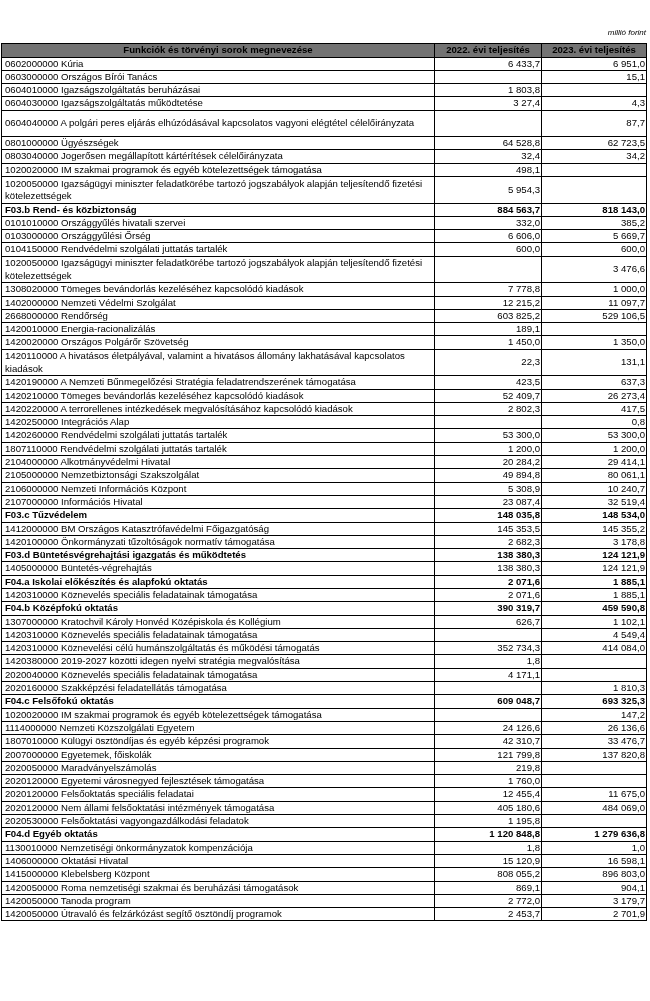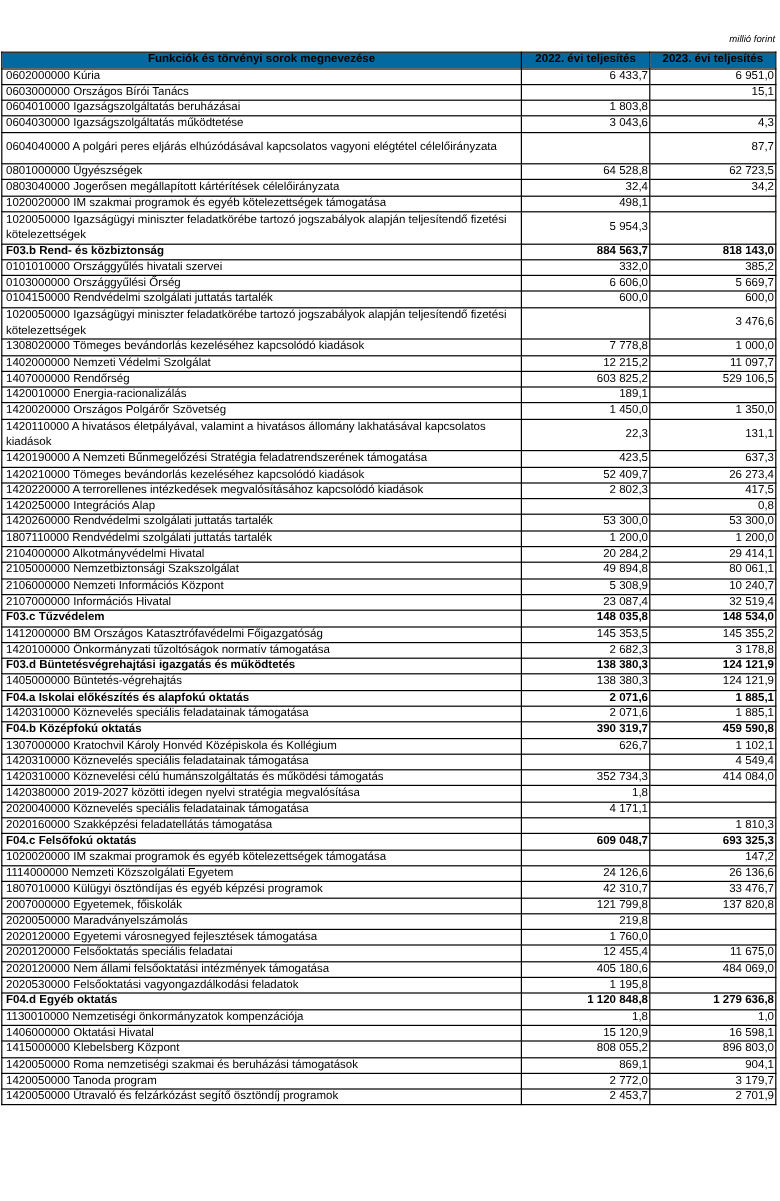--- a/index.html
+++ b/index.html
@@ -1,20 +1,20 @@
 <!DOCTYPE html>
 <html><head>
 <meta charset="utf-8">
 <style>
   html, body { margin: 0; padding: 0; background: #ffffff; }
   body { width: 650px; height: 1001px; overflow: hidden; font-family: "Liberation Sans", sans-serif; color: #000; }
   .unit { position: absolute; top: 28px; right: 4px; font-size: 8px; font-style: italic; padding-left: 45px; }
   table.budget { position: absolute; top: 43px; left: 1px; width: 645px; border-collapse: collapse; table-layout: fixed; font-size: 9.6px; }
   table.budget th, table.budget td { border: 1px solid #000; padding: 0 2px; height: 12.3px; line-height: 12.3px; white-space: nowrap; overflow: hidden; }
-  table.budget th { background: #0369a1; font-weight: bold; text-align: center; height: 12.5px; border-top: 1.5px solid #000; border-bottom: 1.5px solid #000; }
+  table.budget th { background: #737373; font-weight: bold; text-align: center; height: 12.5px; border-top: 1.5px solid #000; border-bottom: 1.5px solid #000; }
   table.budget td.name { padding-left: 3px; }
   table.budget td.num { text-align: right; padding-right: 1px; }
   table.budget tr.wrap td { height: 25.5px; line-height: 12.3px; }
   table.budget tr.wrap td.name { white-space: normal; }
   table.budget tr.total td { font-weight: bold; }
   col.c-name { width: 433px; }
   col.c-y22 { width: 107px; }
   col.c-y23 { width: 105px; }
 </style>
 </head>
@@ -46,21 +46,21 @@
         <td class="num"></td>
         <td class="num">15,1</td>
       </tr>
       <tr>
         <td class="name">0604010000 Igazságszolgáltatás beruházásai</td>
         <td class="num">1 803,8</td>
         <td class="num"></td>
       </tr>
       <tr>
         <td class="name">0604030000 Igazságszolgáltatás működtetése</td>
-        <td class="num">3 043,6</td>
+        <td class="num">3 27,4</td>
         <td class="num">4,3</td>
       </tr>
       <tr class="wrap">
         <td class="name">0604040000 A polgári peres eljárás elhúzódásával kapcsolatos vagyoni elégtétel célelőirányzata</td>
         <td class="num"></td>
         <td class="num">87,7</td>
       </tr>
       <tr>
         <td class="name">0801000000 Ügyészségek</td>
         <td class="num">64 528,8</td>
@@ -110,21 +110,21 @@
         <td class="name">1308020000 Tömeges bevándorlás kezeléséhez kapcsolódó kiadások</td>
         <td class="num">7 778,8</td>
         <td class="num">1 000,0</td>
       </tr>
       <tr>
         <td class="name">1402000000 Nemzeti Védelmi Szolgálat</td>
         <td class="num">12 215,2</td>
         <td class="num">11 097,7</td>
       </tr>
       <tr>
-        <td class="name">1407000000 Rendőrség</td>
+        <td class="name">2668000000 Rendőrség</td>
         <td class="num">603 825,2</td>
         <td class="num">529 106,5</td>
       </tr>
       <tr>
         <td class="name">1420010000 Energia-racionalizálás</td>
         <td class="num">189,1</td>
         <td class="num"></td>
       </tr>
       <tr>
         <td class="name">1420020000 Országos Polgárőr Szövetség</td>

